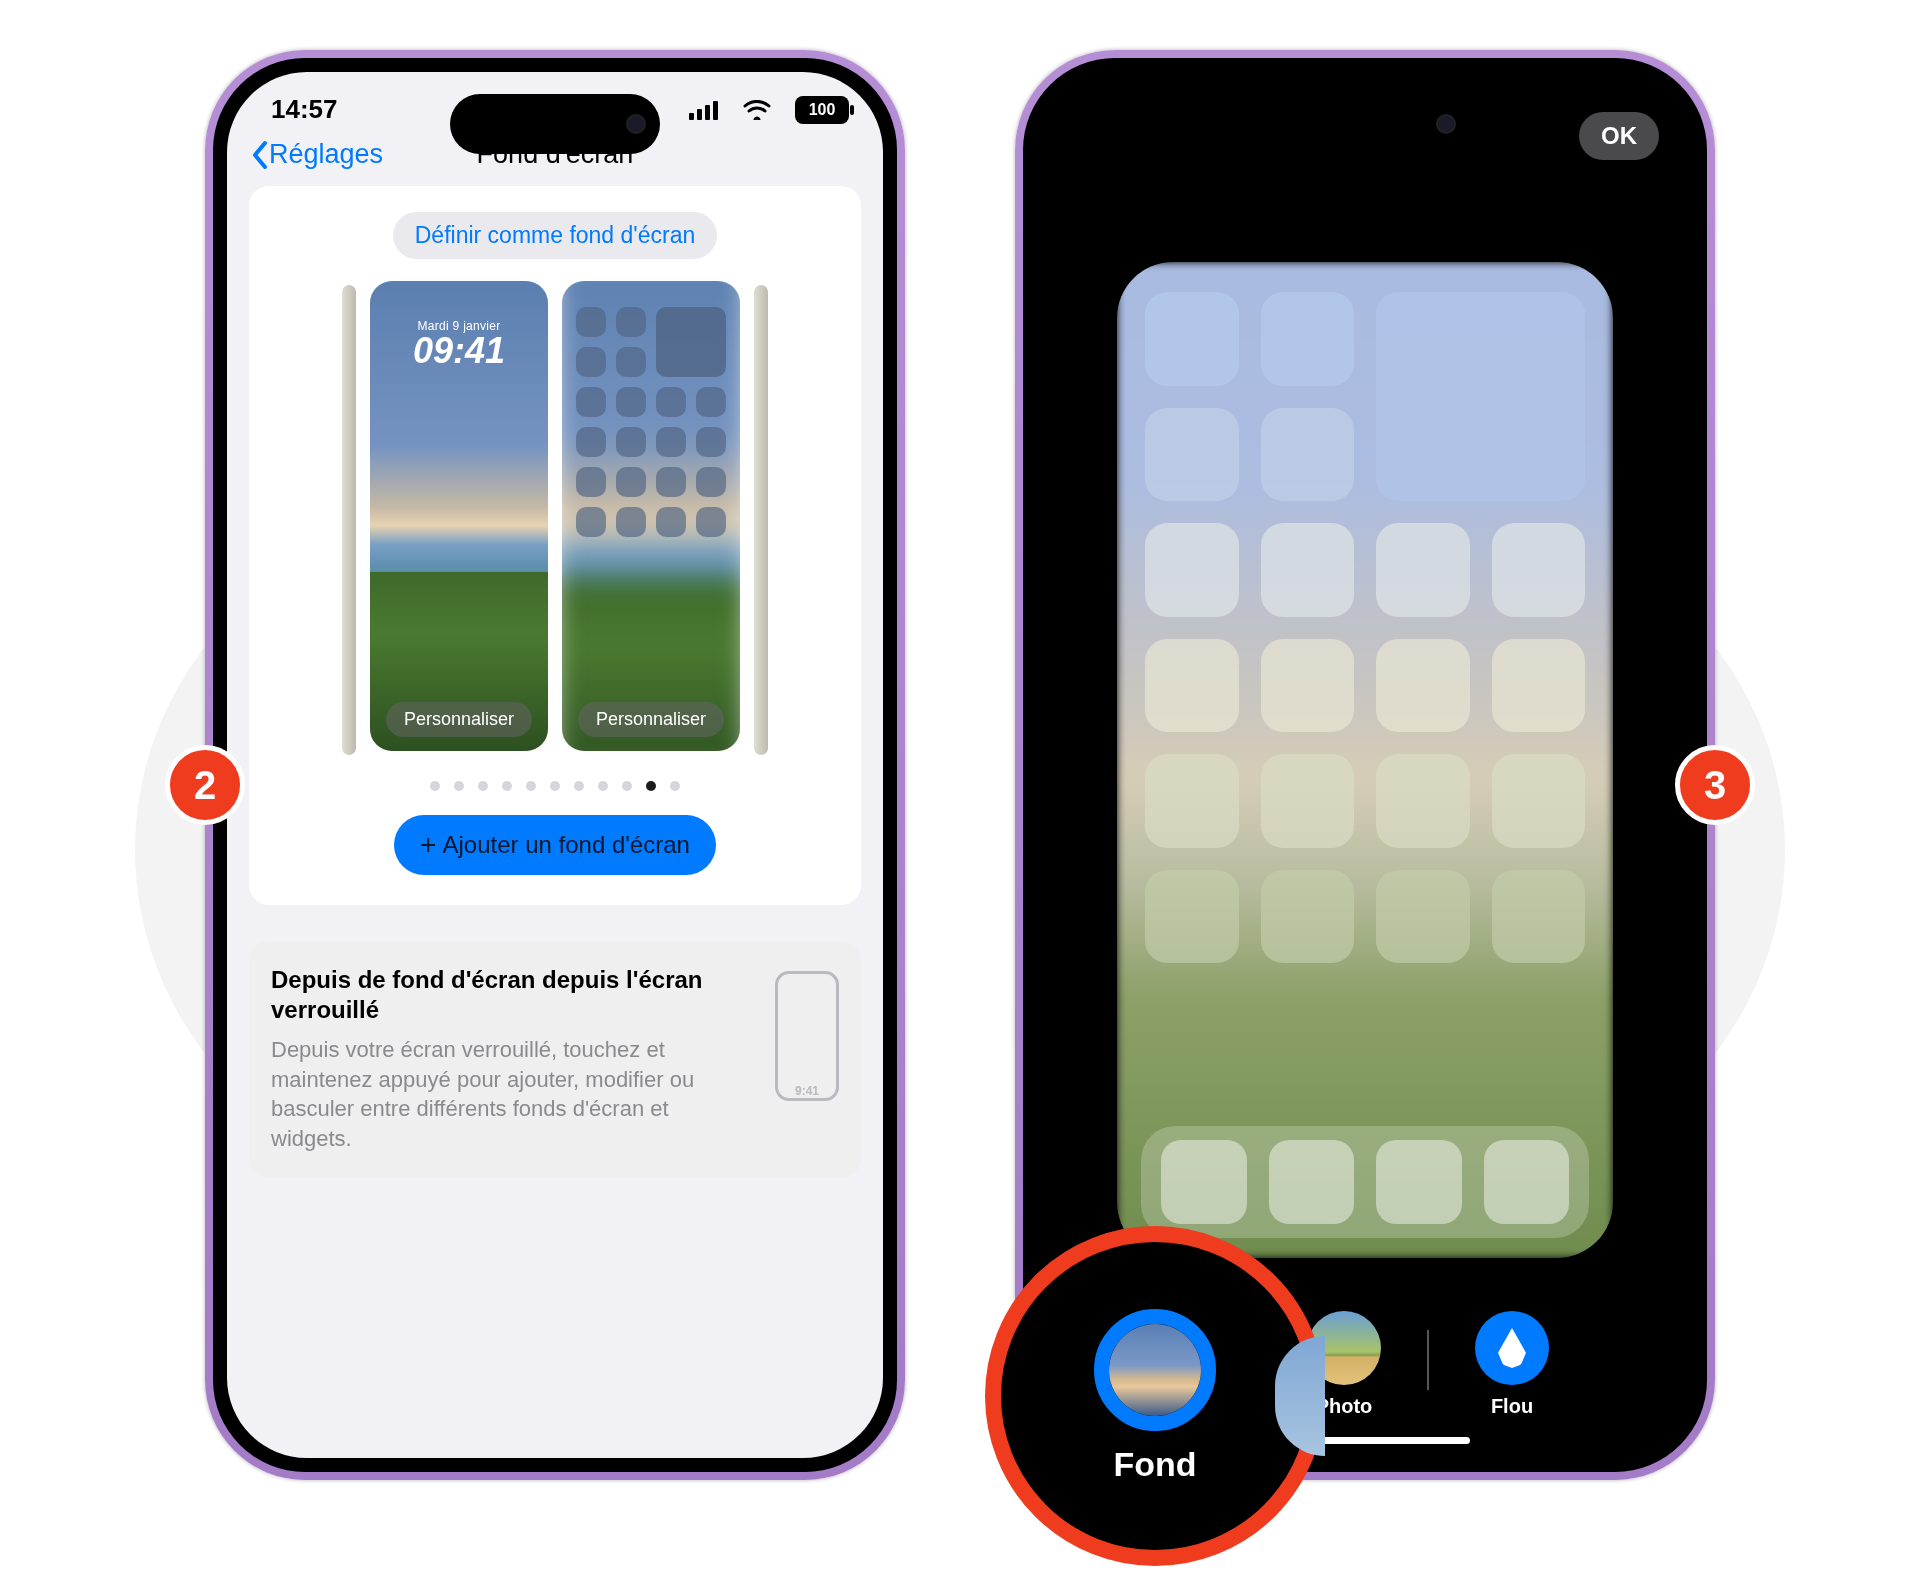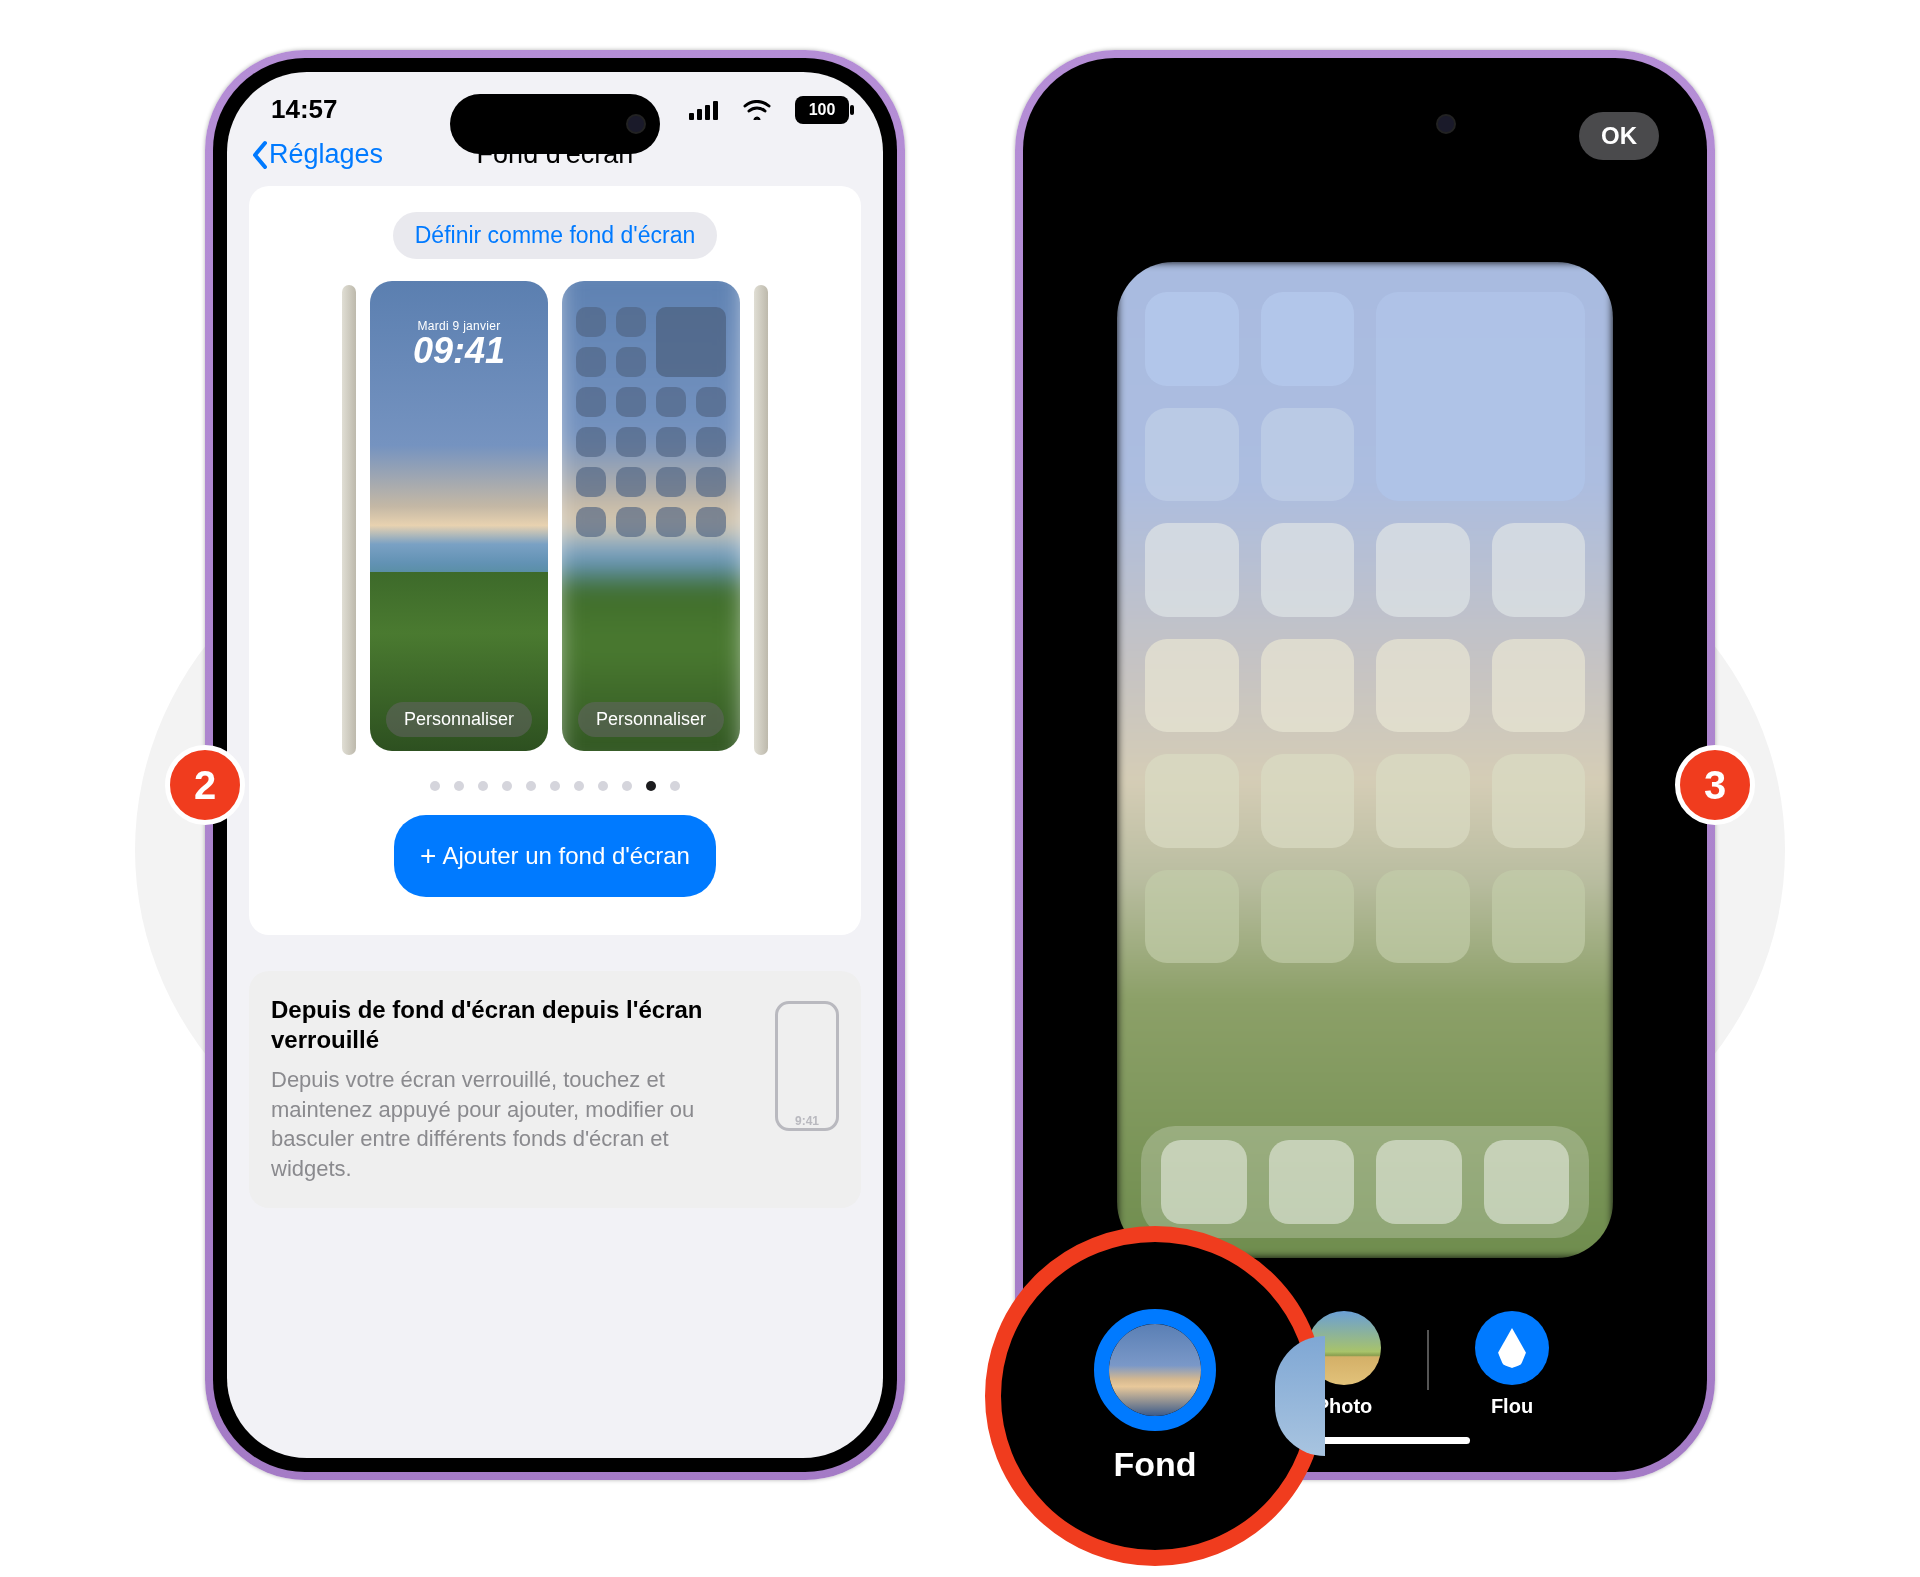--- a/index.html
+++ b/index.html
@@ -45,21 +45,21 @@
   .blurred { filter: blur(12px); transform:scale(1.1); }
   .appgrid { position:absolute; top:26px; left:14px; right:14px; display:grid; grid-template-columns:repeat(4,1fr); gap:10px; }
   .appgrid .ic { width:100%; padding-bottom:100%; border-radius:10px; background:rgba(80,100,130,.65); }
   .appgrid .ic.big { grid-column:span 2; grid-row:span 2; background:rgba(75,95,125,.7); }
   .pers { position:absolute; bottom:14px; left:50%; transform:translateX(-50%); background:rgba(100,100,100,.55); color:#fff; font-size:18px; padding:7px 18px; border-radius:24px; }
 
   .dots { display:flex; justify-content:center; gap:14px; margin:26px 0 24px; }
   .dots span { width:10px; height:10px; border-radius:50%; background:#d5d5dc; }
   .dots span.active { background:#1c1c1e; }
 
-  .addbtn { display:flex; align-items:center; justify-content:center; gap:4px; margin:8px auto; background:#007aff; color:#ffffff; font-size:24px; font-weight:500; padding:27px 26px; border-radius:32px; width:max-content; }
+  .addbtn { display:flex; align-items:center; justify-content:center; gap:4px; margin:0 auto; background:#007aff; color:#0f172a; font-size:24px; font-weight:500; padding:16px 26px; border-radius:32px; width:max-content; }
   .addbtn::before { content:"+"; font-size:28px; line-height:1; margin-right:2px; }
 
   .info { background:#efefef; margin:36px 22px 0; border-radius:20px; padding:24px 22px; display:flex; gap:20px; align-items:flex-start; }
   .info h3 { font-size:24px; font-weight:600; color:#000; margin-bottom:10px; line-height:1.25; }
   .info p { font-size:22px; color:#8a8a8e; line-height:1.35; }
   .info .mini { width:64px; height:130px; border:3px solid #b9b9bf; border-radius:14px; flex:0 0 auto; margin-top:6px; display:flex; align-items:flex-end; justify-content:center; color:#b9b9bf; font-size:12px; font-weight:600; }
 
   
   .p2 .screen { background:#000; }
   .okbtn { position:absolute; top:40px; right:34px; background:#4a4a4c; color:#fff; font-size:24px; font-weight:700; padding:10px 22px; border-radius:26px; z-index:40; }

